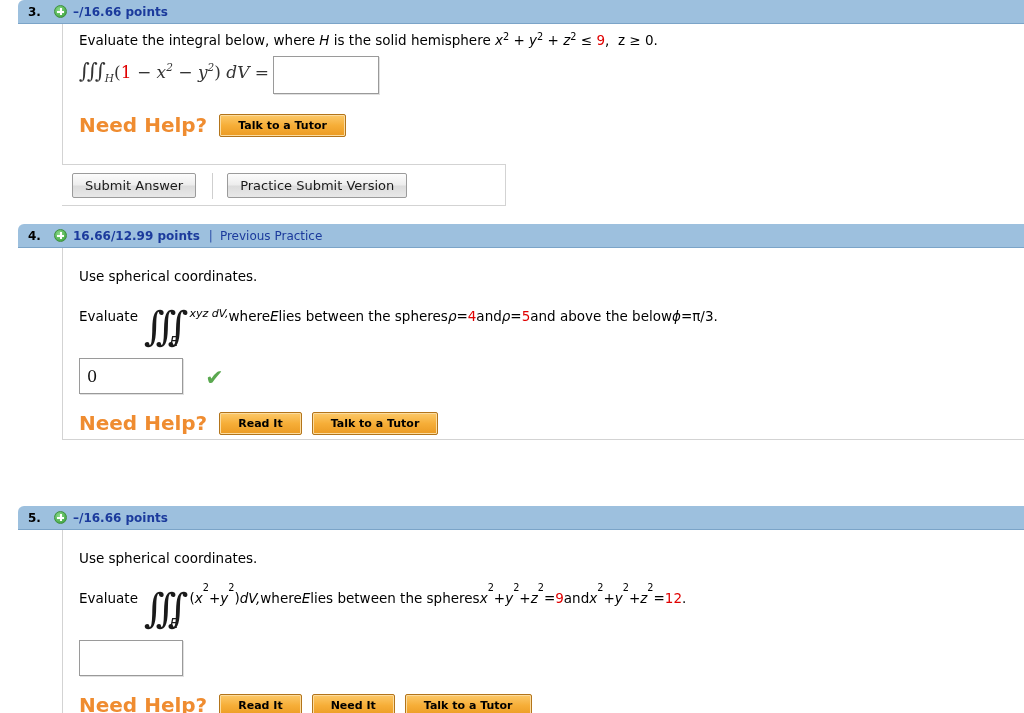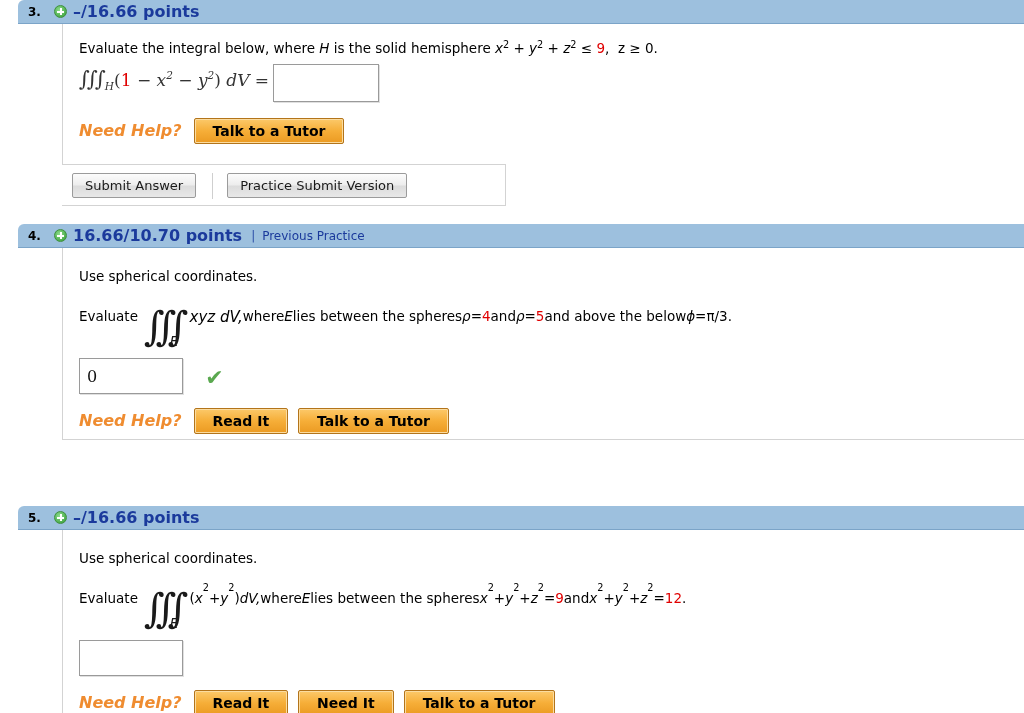--- a/index.html
+++ b/index.html
@@ -54,21 +54,21 @@
   .plus-icon::before, .plus-icon::after {
     content: "";
     position: absolute;
     background: #fff;
   }
   .plus-icon::before { left: 2px; right: 2px; top: 5px; height: 1.5px; }
   .plus-icon::after  { top: 2px; bottom: 2px; left: 5px; width: 1.5px; }
 
   .points {
     font-weight: bold;
-    font-size: 16px;
+    font-size: 12px;
     color: #1b3a9c;
     white-space: nowrap;
   }
   .sep {
     color: #2b4ea8;
     margin: 0 7px 0 9px;
     font-size: 12px;
   }
   .prev-answers {
     color: #1b3a9c;
@@ -164,41 +164,40 @@
     vertical-align: middle;
     display: inline-block;
     line-height: 1;
   }
 
   
   .need-help-row { display: flex; align-items: center; }
   .need-help-label {
     color: #ef8c30;
     font-weight: bold;
-    font-size: 16px;
+    font-size: 20px;
     margin-right: 12px;
     white-space: nowrap;
-    font-style: italic;
   }
   .help-btn {
     background: linear-gradient(to bottom, #fcc96a 0%, #f6ae38 50%, #eb9a22 100%);
     border: 1px solid #b3741a;
     border-radius: 2px;
     padding: 3px 4px;
     margin-right: 10px;
     cursor: pointer;
     box-shadow: inset 0 0 0 1px #fbdca0;
     font-size: 0;
   }
   .help-btn span {
     display: inline-block;
     padding: 1px 14px;
     font-family: "DejaVu Sans", "Liberation Sans", sans-serif;
     font-weight: bold;
-    font-size: 14px;
+    font-size: 11px;
     color: #000;
     white-space: nowrap;
   }
 
   
   .submit-bar {
     position: absolute;
     border: 1px solid #d3d3d3;
     border-left: none;
     box-sizing: border-box;
@@ -231,21 +230,21 @@
 <div class="question" style="top:0;">
 
   <div class="q-header" style="top:0;">
     <div class="q-num">3.</div>
     <span class="plus-icon"></span>
     <span class="points">–/16.66 points</span>
   </div>
 
   <div class="q-body" style="top:24px; width:962px; height:140px;">
 
-    <div class="q-text" style="padding-top:14px;">
+    <div class="q-text" style="padding-top:6px;">
       <span>Evaluate the integral below, where </span><span class="ital">H</span><span> is the solid hemisphere </span><span class="ital">x</span><sup>2</sup><span> + </span><span class="ital">y</span><sup>2</sup><span> + </span><span class="ital">z</span><sup>2</sup><span> ≤ </span><span class="red">9</span><span>,</span>&nbsp;&nbsp;<span>z</span><span> ≥ </span><span>0.</span>
     </div>
 
     <div class="q-text inline-row" style="padding-top:6px;">
       <span class="math-serif">
         <span class="intg">∫∫∫</span><span class="sub">H</span><span class="upright">(</span><span class="upright red">1</span><span class="upright"> − </span><span>x</span><span class="up">2</span><span class="upright"> − </span><span>y</span><span class="up">2</span><span class="upright">)</span>&nbsp;<span>dV</span><span class="upright"> =</span>
       </span>
       <input class="answer-box answer-inline" type="text" style="margin-left: 4px;" value="">
     </div>
 
@@ -262,37 +261,37 @@
     <span class="vdiv"></span>
     <button class="gray-btn">Practice Submit Version</button>
   </div>
 </div>
 
 <div class="question" style="top:224px;">
 
   <div class="q-header" style="top:0;">
     <div class="q-num">4.</div>
     <span class="plus-icon"></span>
-    <span class="points">16.66/10.70 points</span>
+    <span class="points">16.66/12.99 points</span>
     <span class="sep">|</span>
     <a class="prev-answers">Previous Practice</a>
   </div>
 
   <div class="q-body bordered-bottom" style="top:24px; width:962px; height:192px;">
 
     <div class="q-text" style="padding-top:18px;">
       <span>Use spherical coordinates.</span>
     </div>
 
     <div class="q-text inline-row" style="padding-top:20px;">
       <span>Evaluate</span>
       <span class="tripleint">
         <span>∫∫∫</span><span class="esub">E</span>
       </span>
-      <span class="ital" style="font-size:15px;">xyz dV,</span>
+      <span class="ital" style="font-size:11px;">xyz dV,</span>
         <span> where </span>
         <span class="ital">E</span>
         <span> lies between the spheres </span>
         <span class="ital">ρ</span>
         <span> = </span>
         <span class="red">4</span>
         <span> and </span>
         <span class="ital">ρ</span>
         <span> = </span>
         <span class="red">5</span>

